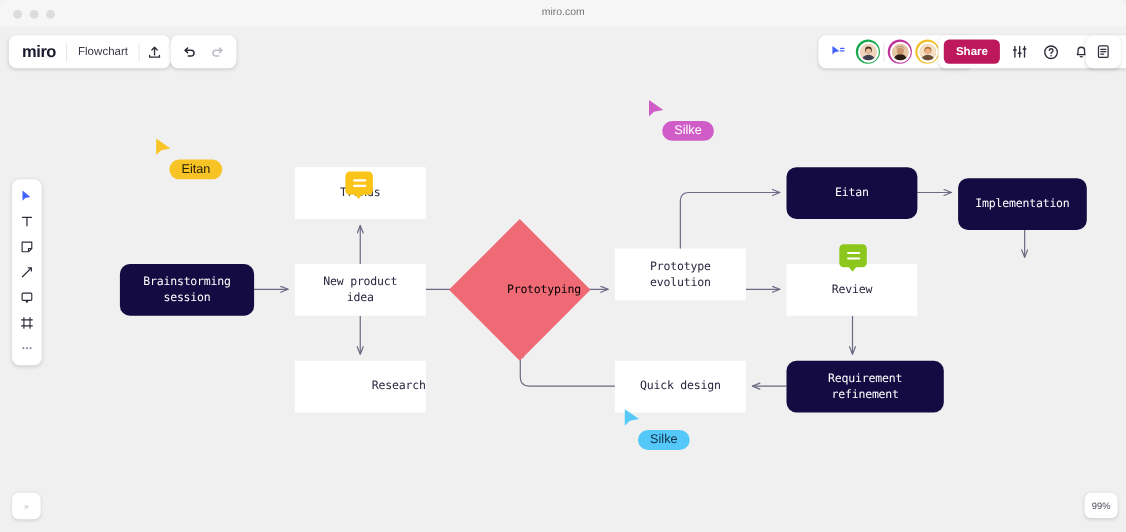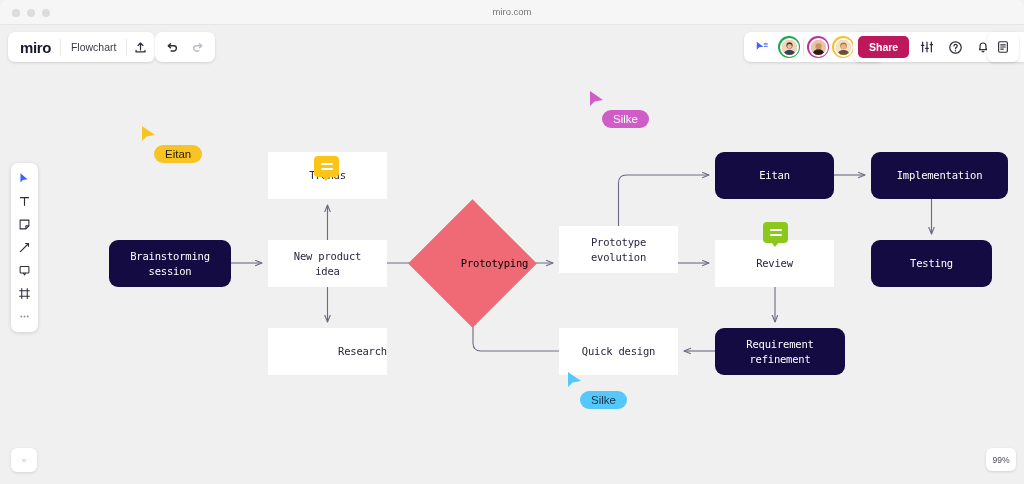--- a/index.html
+++ b/index.html
@@ -220,41 +220,38 @@
 
     <div class="node white" style="left:559px; top:201px; width:119px; height:47px;">
       <span style="white-space:pre-line">Prototype
 evolution</span>
     </div>
 
     <div class="node dark" style="left:715px; top:127px; width:119px; height:47px;">
       <span style="white-space:pre-line">Eitan</span>
     </div>
 
-    <div class="node dark" style="left:871px; top:127px; width:137px; height:47px;">
+    <div class="node dark" style="left:871px; top:137px; width:117px; height:47px;">
       <span style="white-space:pre-line">Implementation</span>
     </div>
 
     <div class="node white" style="left:715px; top:215px; width:119px; height:47px;">
       <span style="white-space:pre-line">Review</span>
     </div>
     <div class="badge green" style="left:763px; top:197px;">
       <span class="bline"></span>
       <span class="bline"></span>
     </div>
 
-    <div class="node dark" style="left:871px; top:215px; width:121px; height:47px;">
-      <span style="white-space:pre-line">Testing</span>
-    </div>
 
     <div class="node white" style="left:559px; top:303px; width:119px; height:47px;">
       <span style="white-space:pre-line">Quick design</span>
     </div>
 
-    <div class="node dark" style="left:715px; top:303px; width:130px; height:47px;justify-content:center;">
+    <div class="node dark" style="left:715px; top:303px; width:143px; height:47px;justify-content:center;">
       <span style="white-space:pre-line">Requirement
 refinement</span>
     </div>
 
     <div class="cursor" style="left:140px; top:100px;">
       <svg class="arrow" width="17" height="20" viewBox="0 0 17 20">
         <path d="M2,1 L2,16 L6.5,11.5 L15,10 Z" fill="#f7c325"></path>
       </svg>
       <span class="tag tag-eitan">Eitan</span>
     </div>

